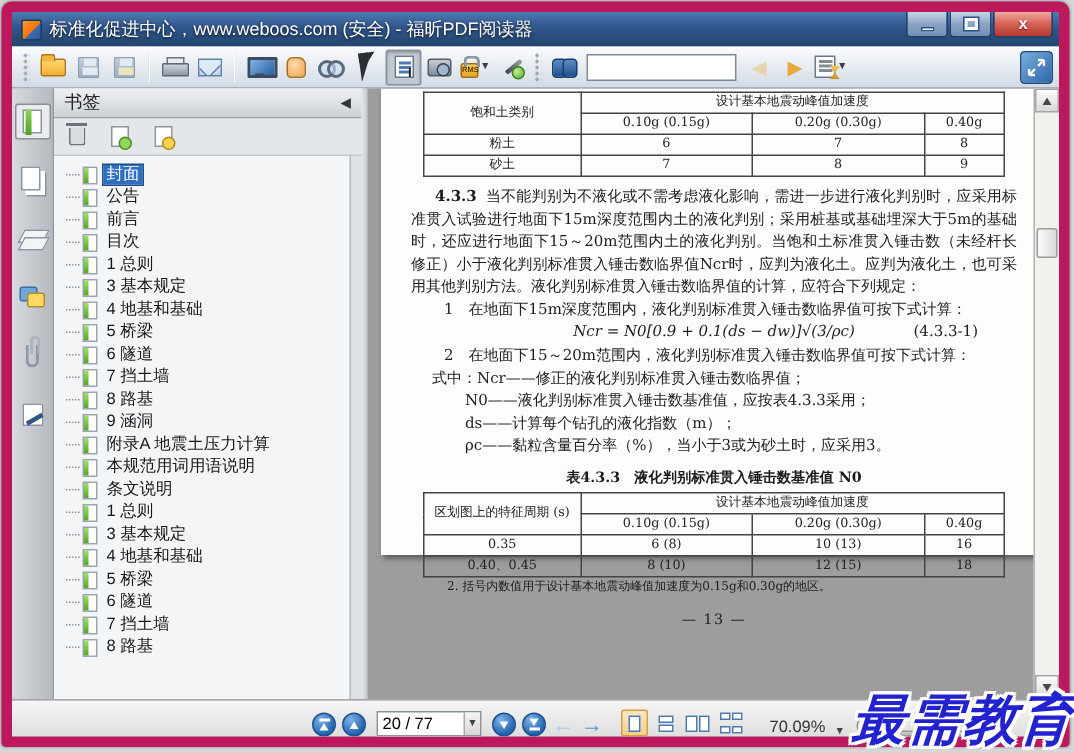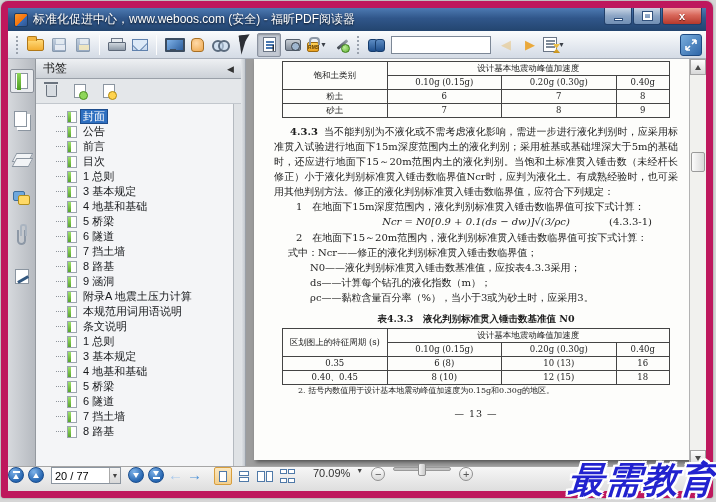--- a/index.html
+++ b/index.html
@@ -148,34 +148,34 @@
   .panel-tools { flex:0 0 25px; display:flex; align-items:center; gap:17px; padding-left:10px;
     background:#e4e7ea; border-bottom:1px solid #c2c7cd; }
   .i-trash { width:11px; height:12px; border:1.5px solid #6a737e; border-top:none;
     border-radius:0 0 2px 2px; position:relative; background:#d7dce1; }
   .i-trash::before { content:""; position:absolute; left:-3px; top:-3px; width:14px; height:2px; background:#6a737e; }
   .i-bmexp { width:12px; height:14px; background:#fff; border:1px solid #8b95a0; position:relative; }
   .i-bmexp::after { content:""; position:absolute; right:-3px; bottom:-3px; width:7px; height:7px;
     border-radius:50%; background:#8fd65a; border:1px solid #4e8f22; }
   .i-bmexp.alt::after { background:#ffd34d; border-color:#b08a12; }
   .panel-body { flex:1; display:flex; min-height:0; }
-  .bm-list { flex:1; background:#f4f5f7; padding:5px 0 0 20px; overflow:hidden; font-size:11px; }
+  .bm-list { flex:1; background:#f4f5f7; padding:5px 0 0 8px; overflow:hidden; font-size:11px; }
   .bm-item { height:15px; display:flex; align-items:center; white-space:nowrap; color:#15171a; }
   .tree-dash { flex:0 0 9px; border-top:1px dotted #8f959c; margin-right:2px; }
   .bm-pg { flex:0 0 10px; height:12px; background:#fff; border:1px solid #9aa5af; margin-right:4px; position:relative; }
   .bm-pg::before { content:""; position:absolute; left:0; top:0; width:3px; height:10px;
     background:linear-gradient(180deg,#9fe06c,#57a52b); }
   .bm-label { padding:0 2px; line-height:13px; }
   .bm-item.selected .bm-label { background:#2e6fc0; color:#fff; outline:1px solid #1d4c8c; }
   .panel-track { flex:0 0 8px; background:#dfe2e5; border-left:1px solid #b4b9bf; }
   .splitter { flex:0 0 5px; background:linear-gradient(90deg,#e4e7ea,#c3c8ce); border-right:1px solid #9aa0a8; }
 
   
   .doc-pane { flex:1; position:relative; background:#9d9d9d; min-width:0; overflow:hidden; }
-  .page { position:absolute; left:8px; top:0; width:440px; height:401px; background:#fdfdfb;
+  .page { position:absolute; left:8px; top:0; width:440px; height:311px; background:#fdfdfb;
     box-shadow:2px 2px 4px rgba(0,0,0,.5); padding:2px 16px 0 20px;
     font-family:"DejaVu Serif","Liberation Serif",serif; color:#1c1c1c; font-size:10px; line-height:15px; }
   .doc-table { border-collapse:collapse; width:96%; margin:0 auto; font-size:8.5px; line-height:11px;
     text-align:center; color:#222; }
   .doc-table td { border:1px solid #444; padding:1px 2px; }
   .doc-table .c1 { width:27%; }
   .tbl-caption { text-align:center; font-weight:bold; font-size:9.5px; margin-top:6px; }
   .p { text-indent:1.6em; margin-top:6px; text-align:justify; }
   .pnum { font-weight:bold; margin-right:6px; }
   .li { margin-left:1.2em; text-indent:1em; }
@@ -192,21 +192,21 @@
   .sb-arrow { position:absolute; left:0; width:16px; height:16px; background:linear-gradient(180deg,#fdfdfd,#d8d8d8);
     border:1px solid #a5a5a5; display:flex; align-items:center; justify-content:center; }
   .sb-arrow.up { top:0; } .sb-arrow.down { bottom:0; }
   .sb-tri { width:0; height:0; border-left:3.5px solid transparent; border-right:3.5px solid transparent; }
   .sb-tri.up { border-bottom:5px solid #4a4a4a; }
   .sb-tri.down { border-top:5px solid #4a4a4a; }
   .sb-thumb { position:absolute; left:1px; top:93px; width:14px; height:20px;
     background:linear-gradient(90deg,#fbfbfb,#d9d9d9); border:1px solid #9a9a9a; border-radius:2px; }
 
   
-  .statusbar { flex:0 0 25px; display:flex; align-items:flex-start; gap:4px; 
+  .statusbar { flex:0 0 25px; display:flex; align-items:flex-end; gap:4px; padding-left:200px;
     background:linear-gradient(180deg,#f6f6f6,#dedede); border-top:1px solid #a6a6a6; font-size:11px; color:#333; }
   .sb-circle { width:16px; height:16px; border-radius:50%; border:1px solid #1c4f8e; flex:0 0 auto;
     background:radial-gradient(circle at 35% 28%,#7fb3e9,#2565b0 70%);
     display:flex; flex-direction:column; align-items:center; justify-content:center; gap:1px; }
   .c-tri { width:0; height:0; border-left:3.5px solid transparent; border-right:3.5px solid transparent; }
   .c-tri.up { border-bottom:5px solid #fff; }
   .c-tri.down { border-top:5px solid #fff; }
   .c-bar { width:7px; height:1.5px; background:#fff; }
   .page-field { width:70px; height:17px; display:flex; align-items:center; border:1px solid #8b95a0;
     background:#fff; margin:0 3px; }
@@ -507,21 +507,21 @@
             </tr>
             <tr>
               <td>砂土</td>
               <td>7</td>
               <td>8</td>
               <td>9</td>
             </tr>
           </tbody>
             </table>
 
-          <p class="p"><b class="pnum">4.3.3</b><span>当不能判别为不液化或不需考虑液化影响，需进一步进行液化判别时，应采用标准贯入试验进行地面下15m深度范围内土的液化判别；采用桩基或基础埋深大于5m的基础时，还应进行地面下15～20m范围内土的液化判别。当饱和土标准贯入锤击数（未经杆长修正）小于液化判别标准贯入锤击数临界值Ncr时，应判为液化土。有成熟经验时，也可采用其他判别方法。修正的液化判别标准贯入锤击数临界值，应符合下列规定：</span></p>
+          <p class="p"><b class="pnum">4.3.3</b><span>当不能判别为不液化或不需考虑液化影响，需进一步进行液化判别时，应采用标准贯入试验进行地面下15m深度范围内土的液化判别；采用桩基或基础埋深大于5m的基础时，还应进行地面下15～20m范围内土的液化判别。当饱和土标准贯入锤击数（未经杆长修正）小于液化判别标准贯入锤击数临界值Ncr时，应判为液化土。应判为液化土，也可采用其他判别方法。液化判别标准贯入锤击数临界值的计算，应符合下列规定：</span></p>
 
           <div class="li">1　在地面下15m深度范围内，液化判别标准贯入锤击数临界值可按下式计算：</div>
           <div class="formula-row">
             <span>Ncr = N0[0.9 + 0.1(ds − dw)]√(3/ρc)</span>
             <span class="formula-ref">(4.3.3-1)</span>
           </div>
           <div class="li">2　在地面下15～20m范围内，液化判别标准贯入锤击数临界值可按下式计算：</div>
 
           <div class="where">式中：Ncr——修正的液化判别标准贯入锤击数临界值；</div>
           <div class="where cont">N0——液化判别标准贯入锤击数基准值，应按表4.3.3采用；</div>

